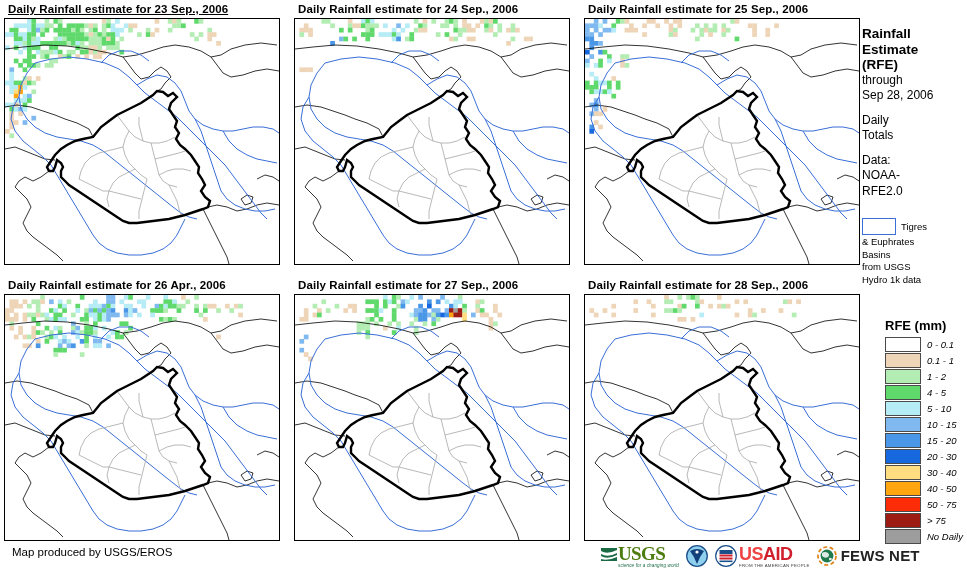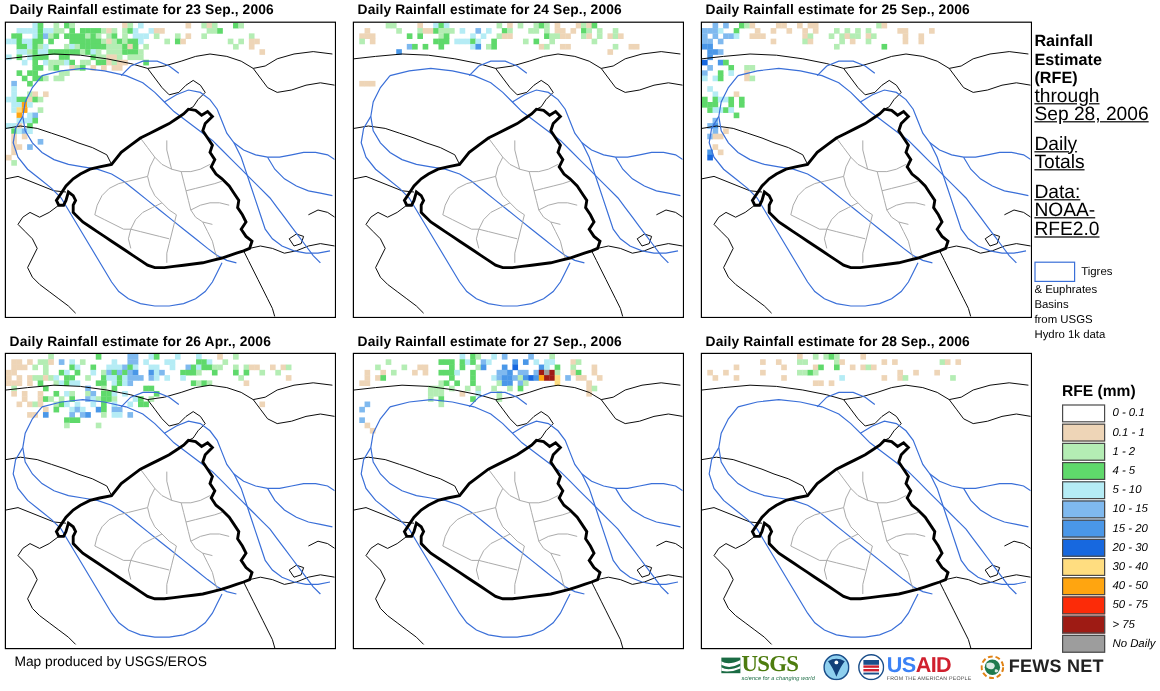--- a/index.html
+++ b/index.html
@@ -10,21 +10,21 @@
   .panel{position:absolute;}
   .panel-title{font-size:11.5px;font-weight:bold;letter-spacing:.1px;
                white-space:nowrap;line-height:13px;margin-left:4px;}
   .map-frame{position:absolute;border:1px solid #000;background:#fff;
              overflow:hidden;}
   .map-svg{display:block;}
 
   
   #side{position:absolute;left:862px;top:0;width:105px;height:508px;}
   .side-h{font-size:13.5px;font-weight:bold;line-height:15.5px;}
-  .side-t{font-size:16px;line-height:15.5px;text-decoration:underline;}
+  .side-t{font-size:12px;line-height:15.5px;}
   .side-gap{height:9px;}
 
   .basin-row{display:flex;align-items:flex-start;margin-top:19px;}
   .basin-box{width:32px;height:15px;border:1.4px solid #3a6fd8;background:#fff;
              flex:0 0 auto;}
   .basin-lbl{font-size:9.5px;line-height:11px;margin-left:5px;padding-top:3px;}
   .basin-more{font-size:9.5px;line-height:11.6px;margin-top:1px;}
 
   
   #legend{position:absolute;left:862px;top:318px;width:105px;padding-left:23px;}
@@ -44,21 +44,21 @@
             margin-top:-2px;font-style:italic;}
   .usaid-txt{font-size:18px;font-weight:bold;letter-spacing:-.5px;}
   .usaid-sub{font-size:4.4px;color:#444;letter-spacing:.2px;margin-top:-2px;}
   .fews-txt{font-size:15px;font-weight:bold;color:#222;margin-left:4px;
             letter-spacing:.2px;}
 </style>
 </head>
 <body>
 
 <div id="panels">
-    <div class="panel" style="left: 4px; top: 3px;">
+    <div class="panel" style="left: 4px; top: 3px; text-decoration: underline;">
       <div class="panel-title">Daily Rainfall estimate for 23 Sep., 2006</div>
       <div class="map-frame" style="left: 0px; top: 15px; width: 274px; height: 245px;">
         <svg class="map-svg" width="274" height="245" viewBox="0 0 274 245">
           <rect x="0" y="0" width="274" height="245" fill="#ffffff"></rect>
           <g>
             <rect x="22.0" y="0.0" width="4.7" height="4.7" fill="#b5ecf5"></rect>
             <rect x="26.4" y="0.0" width="4.7" height="4.7" fill="#5fd96b"></rect>
             <rect x="39.6" y="0.0" width="4.7" height="4.7" fill="#b4edb4"></rect>
             <rect x="48.4" y="0.0" width="4.7" height="4.7" fill="#5fd96b"></rect>
             <rect x="52.8" y="0.0" width="4.7" height="4.7" fill="#b4edb4"></rect>
@@ -1273,21 +1273,21 @@
 
   <div class="logo">
     <svg width="22" height="22" viewBox="0 0 22 22">
       <circle cx="11" cy="11" r="10.3" fill="#ffffff" stroke="#1b4f8a" stroke-width="1.2"></circle>
       <rect x="4.5" y="5" width="13" height="4" fill="#1b4f8a"></rect>
       <rect x="4.5" y="9.5" width="13" height="2" fill="#d0202e"></rect>
       <rect x="4.5" y="12.5" width="13" height="2" fill="#d0202e"></rect>
       <rect x="4.5" y="15.5" width="13" height="1.6" fill="#1b4f8a"></rect>
     </svg>
     <div style="display:flex;flex-direction:column;margin-left:2px;">
-      <div class="usaid-txt"><span style="color:#3b82f6">US</span><span style="color:#d0202e">AID</span></div>
+      <div class="usaid-txt"><span style="color:#ef4444">US</span><span style="color:#d0202e">AID</span></div>
       <div class="usaid-sub">FROM THE AMERICAN PEOPLE</div>
     </div>
   </div>
 
   <div class="logo">
     <svg width="20" height="20" viewBox="0 0 20 20">
       <circle cx="10" cy="10" r="9" fill="none" stroke="#e08214" stroke-width="1.7" stroke-dasharray="4 2.4"></circle>
       <circle cx="10" cy="10" r="6.4" fill="#1f7a4d"></circle>
       <path d="M5 7 q3 -2 6 0 q2 2 0 4 q-3 2 -6 -1 Z" fill="#ffffff" opacity=".85"></path>
       <path d="M12 12 q2 -1 3 1 q-1 2 -3 1 Z" fill="#ffffff" opacity=".85"></path>

